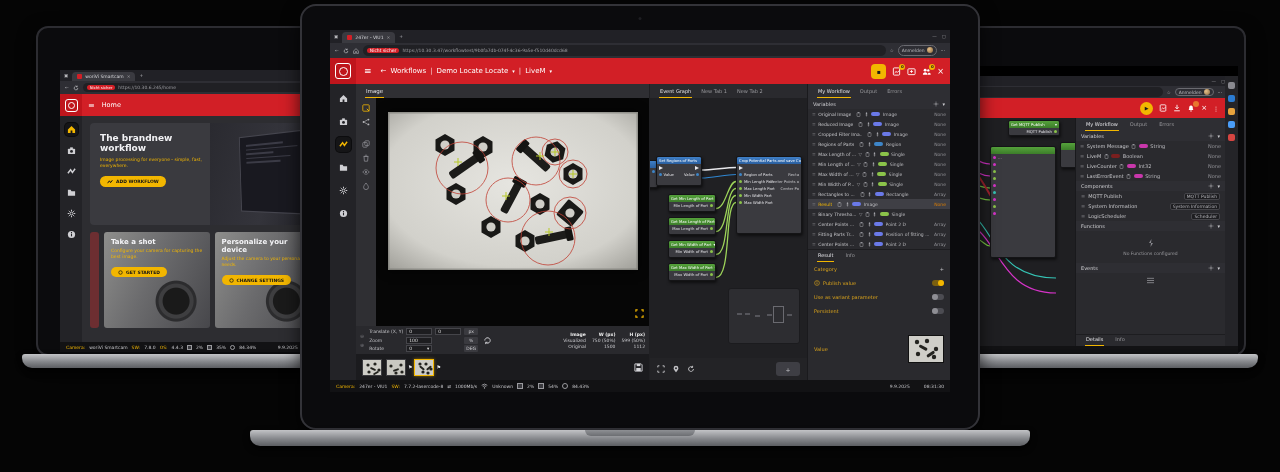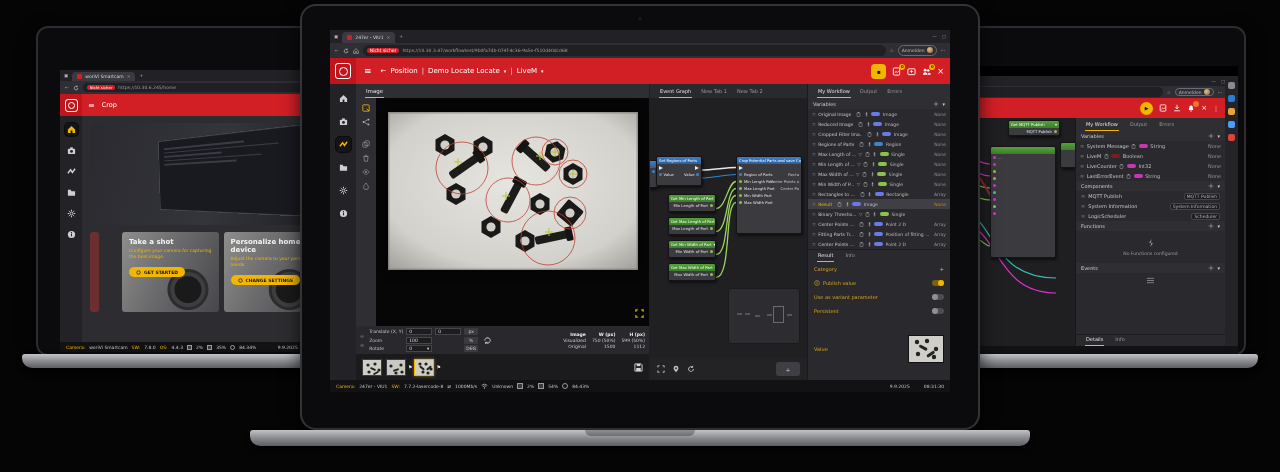--- a/index.html
+++ b/index.html
@@ -112,21 +112,21 @@
 .lcontent{flex:1;display:flex;min-height:0;background:#2d2d31}
 .lmain{flex:1;padding:7px 8px;min-width:0;overflow:hidden}
 .hero{background:#3a3a3f;border-radius:4px;height:102px;display:flex;overflow:hidden}
 .hero-txt{width:52%;padding:10px 0 0 10px}
 .hero-title{color:#f2f2f5;font-weight:bold}
 .hero-sub{color:#f2b600;margin-top:4px;line-height:1.35}
 .ybtn{background:#f2b600;color:#141414;border-radius:8px;display:inline-flex;align-items:center;gap:3px;padding:0 7px;height:11px;font-weight:bold;margin-top:7px;white-space:nowrap}
 .hero-img{flex:1;position:relative;background:linear-gradient(105deg,#2a2a30,#34343b 55%,#202026)}
 .hero-lap{position:absolute;right:4%;top:10%;width:72%;height:78%;background:#191920;border:1px solid #45454e;transform:perspective(120px) rotateY(-14deg) rotateZ(-2deg);padding:5px}
 .hl-line{height:1.5px;background:#3b3b46;margin:3px 2px}
-.cardrow{display:flex;gap:23px;margin-top:7px;height:80px}
+.cardrow{display:flex;gap:5px;margin-top:7px;height:96px}
 .redsliver{width:9px;background:#6d2e31;border-radius:3px;flex:none}
 .lcard{flex:1;border-radius:3px;position:relative;overflow:hidden;background:
  radial-gradient(circle at 68% 72%, #1a1a1a 0 13px, #3e3e40 14px 17px, #2c2c2e 18px 20px, transparent 21px),
  linear-gradient(115deg,#8e8e8c 0%,#6b6b6d 45%,#47474b 100%)}
 .lcard-t{color:#f4f4f7;font-weight:bold;padding:6px 7px 0}
 .lcard-d{color:#f2b600;padding:2px 7px 0;line-height:1.3}
 .lcard .ybtn{margin:4px 0 0 7px;height:10px}
 
 .rdesk{background:#000;flex:none}
 .edgecol{position:absolute;right:0;top:10px;bottom:8px;width:13px;background:#242428;display:flex;flex-direction:column;align-items:center;gap:6px;padding-top:6px;z-index:5}
@@ -178,21 +178,21 @@
       <span>☆</span>
     </div>
     <div class="redbar t65" style="height:22px">
       <div class="logo">
             <div class="logo-o" style="width:13px;height:13px">
               <div class="logo-ring" style="width:7px;height:7px"></div>
             </div>
           </div>
       <span style="margin-left:6px" class="t8">≡</span>
       <div class="appbar-title t65" style="margin-left:7px">
-            <span>Crop</span>
+            <span>Home</span>
           </div>
     </div>
     <div class="lcontent">
       <div class="sidebar" style="width:22px">
         <div class="sic active" style="width:13px;height:13px">
               <svg viewBox="0 0 10 10">
                 <path d="M1 5 5 1l4 4v4H6V6H4v3H1z" fill="currentColor"></path>
               </svg>
             </div>
         <div class="sic" style="width:13px;height:13px">
@@ -223,20 +223,30 @@
         <div class="sic" style="width:13px;height:13px">
               <svg viewBox="0 0 10 10">
                 <circle cx="5" cy="5" r="4" fill="currentColor"></circle>
                 <rect x="4.4" y="4" width="1.2" height="3" fill="#232327"></rect>
                 <rect x="4.4" y="2.2" width="1.2" height="1.2" fill="#232327"></rect>
               </svg>
             </div>
       </div>
       <div class="lmain">
         <div class="hero">
+          <div class="hero-txt">
+            <div class="hero-title t9">The brandnew workflow</div>
+            <div class="hero-sub t4">Image processing for everyone - simple, fast, everywhere.</div>
+            <div class="ybtn t4">
+                  <svg width="6" height="6" viewBox="0 0 10 10">
+                    <path d="M1 7l3-4 2 3 3-4" fill="none" stroke="#141414" stroke-width="1.6"></path>
+                  </svg>
+                  <span>ADD WORKFLOW</span>
+                </div>
+          </div>
           <div class="hero-img">
             <div class="hero-lap">
                   <div class="hl-line" style="width:60%"></div>
                   <div class="hl-line" style="width:80%"></div>
                   <div class="hl-line" style="width:45%"></div>
                   <div class="hl-line" style="width:70%"></div>
                   <div class="hl-line" style="width:55%"></div>
                 </div>
           </div>
         </div>
@@ -248,21 +258,21 @@
               <div class="lcard-t t7">Take a shot</div>
               <div class="lcard-d t4">Configure your camera for capturing the best image.</div>
               <div class="ybtn t4">
                     <svg width="5" height="5" viewBox="0 0 10 10">
                       <circle cx="5" cy="5" r="3.5" fill="none" stroke="#141414" stroke-width="1.4"></circle>
                     </svg>
                     <span>GET STARTED</span>
                   </div>
             </div>
                 <div class="lcard">
-              <div class="lcard-t t7">Personalize home device</div>
+              <div class="lcard-t t7">Personalize your device</div>
               <div class="lcard-d t4">Adjust the camera to your personal needs.</div>
               <div class="ybtn t4">
                     <svg width="5" height="5" viewBox="0 0 10 10">
                       <circle cx="5" cy="5" r="3.5" fill="none" stroke="#141414" stroke-width="1.4"></circle>
                     </svg>
                     <span>CHANGE SETTINGS</span>
                   </div>
             </div>
               </div>
         </div>
@@ -598,21 +608,21 @@
     </div>
     <div class="redbar t7" style="height:26px">
       <div class="logo">
             <div class="logo-o" style="width:16px;height:16px">
               <div class="logo-ring" style="width:9px;height:9px"></div>
             </div>
           </div>
       <span style="margin-left:8px" class="t9">≡</span>
       <div class="appbar-title" style="margin-left:9px">
         <span>←</span>
-        <span>Position</span>
+        <span>Workflows</span>
         <span style="opacity:.8">|</span>
         <span>Demo Locate Locate</span>
         <span class="t5">▾</span>
         <span style="opacity:.8">|</span>
         <span>LiveM</span>
         <span class="t5">▾</span>
       </div>
       <div class="redicons">
         <div class="yellowbtn" style="width:15px;height:15px">
               <span class="t6">▪</span>

